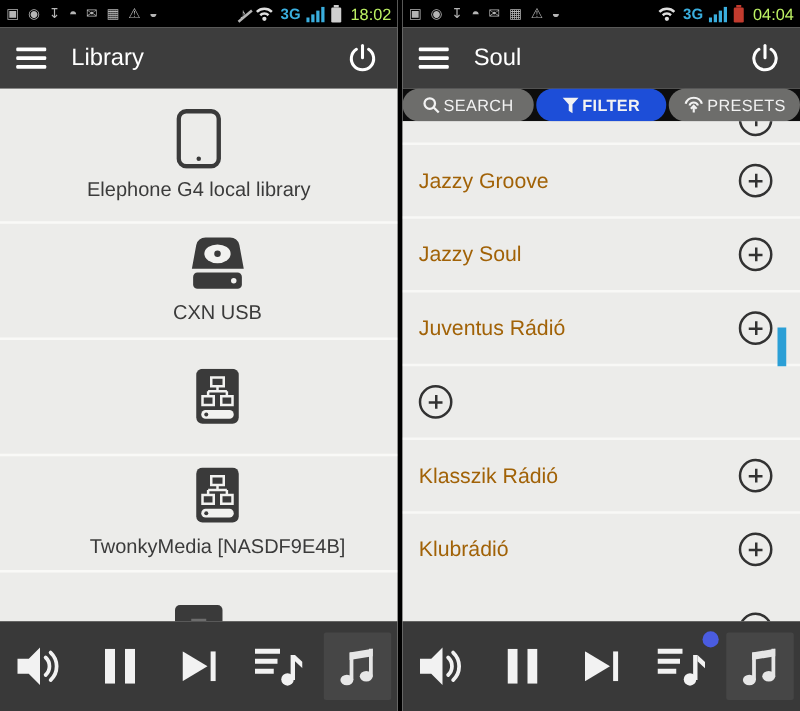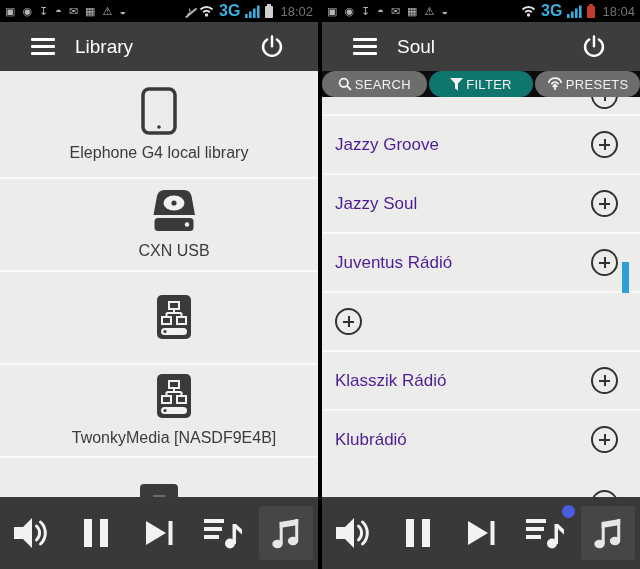--- a/index.html
+++ b/index.html
@@ -7,58 +7,58 @@
        font-family:"Liberation Sans",sans-serif;-webkit-font-smoothing:antialiased;}
   .panel{position:absolute;top:0;width:318px;height:569px;overflow:hidden;background:#ececea;}
   .panel.left{left:0;}
   .panel.right{left:322px;}
 
   
   .statusbar{position:absolute;top:0;left:0;right:0;height:22px;background:#000;
              display:flex;align-items:center;justify-content:space-between;padding:0 5px;box-sizing:border-box;}
   .sb-icons{display:flex;align-items:center;gap:7px;color:#b5b5b5;font-size:11px;line-height:22px;}
   .sb-right{display:flex;align-items:center;gap:5px;}
-  .sb-time{color:#737373;font-size:13px;margin-left:2px;}
-  .net-label{color:#3aaede;font-size:16px;font-weight:bold;}
+  .sb-time{color:#bef264;font-size:13px;margin-left:2px;}
+  .net-label{color:#3aaede;font-size:12px;font-weight:bold;}
   .muted{position:relative;color:#b5b5b5;font-size:12px;margin-right:2px;}
   .muted::after{content:'';position:absolute;left:-2px;top:8px;width:14px;height:1.5px;background:#b5b5b5;transform:rotate(-40deg);}
   .battery{width:8px;height:12px;border-radius:1px;position:relative;margin-top:1px;}
   .battery::before{content:'';position:absolute;top:-2px;left:2px;width:4px;height:2px;background:inherit;}
   .batt-ok{background:#cfcfcf;}
   .batt-low{background:#c23b2e;}
 
   
   .appheader{position:absolute;top:22px;left:0;right:0;height:49px;background:#3d3d3d;
-             display:flex;align-items:center;padding:0 31px;box-sizing:border-box;}
+             display:flex;align-items:center;padding:0 13px;box-sizing:border-box;}
   .hamburger{width:24px;display:flex;flex-direction:column;gap:4px;cursor:pointer;}
   .hamburger div{height:3px;background:#fff;border-radius:1px;}
   .apptitle{color:#fff;font-size:19px;margin-left:20px;flex:1;}
   .powerbtn{width:30px;height:30px;display:flex;align-items:center;justify-content:center;}
 
   
   .liblist{position:absolute;top:71px;bottom:72px;left:0;right:0;background:#ececea;overflow:hidden;}
   .libitem{display:flex;flex-direction:column;align-items:center;justify-content:center;gap:9px;
            border-bottom:2px solid #f9f9f7;box-sizing:border-box;}
   .libitem.h108{height:108px;} .libitem.h93{height:93px;padding-left:30px;}
   .liblabel{font-size:16px;color:#3b3b3b;}
   .libpartial{height:39px;display:flex;justify-content:center;padding-top:26px;box-sizing:border-box;}
   .partial-device{width:38px;height:14px;background:#3a3a3a;border-radius:4px 4px 0 0;position:relative;}
   .partial-device div{position:absolute;left:13px;bottom:0;width:12px;height:3px;background:#6d6d6d;}
 
   
   .tabbar{position:absolute;top:71px;left:0;right:0;height:26px;background:#0d0d0d;display:flex;gap:2px;}
   .tab{flex:1;display:flex;align-items:center;justify-content:center;gap:3px;background:#6d6d6b;
        color:#f2f2f2;font-size:13px;letter-spacing:.3px;cursor:pointer;border-radius:13px;}
-  .tab.active{background:#0f766e;}
+  .tab.active{background:#1d4ed8;font-weight:bold;}
 
   
   .stationlist{position:absolute;top:97px;bottom:72px;left:0;right:0;background:#ececea;overflow:hidden;}
   .srow{height:59px;display:flex;align-items:center;justify-content:space-between;
         padding:0 22px 0 13px;border-top:2px solid #f8f8f6;box-sizing:border-box;}
-  .sname{font-size:17px;color:#4c1d95;white-space:pre;}
+  .sname{font-size:17px;color:#a16207;white-space:pre;}
   .addbtn{width:27px;height:27px;border:2px solid #323232;border-radius:50%;box-sizing:border-box;
           position:relative;background:transparent;flex:none;cursor:pointer;}
   .addbtn::before{content:'';position:absolute;left:6px;top:10.5px;width:11px;height:2px;background:#323232;}
   .addbtn::after{content:'';position:absolute;left:10.5px;top:6px;width:2px;height:11px;background:#323232;}
   .partial-top{height:17px;position:relative;}
   .partial-top .addbtn{position:absolute;right:22px;top:-15px;}
   .partial-bottom{height:40px;position:relative;}
   .partial-bottom .addbtn{position:absolute;right:22px;top:22px;}
   .vscroll{position:absolute;right:11px;top:165px;width:7px;height:31px;background:#2b9fd6;}
 
@@ -238,21 +238,21 @@
           <circle cx="7.5" cy="10" r="1.7" fill="#dedede"></circle>
         </svg>
         <span class="net-label">3G</span>
         <svg width="15" height="13" viewBox="0 0 15 13">
           <rect x="0" y="9" width="2.6" height="4" fill="#3aaede"></rect>
           <rect x="4" y="6.5" width="2.6" height="6.5" fill="#3aaede"></rect>
           <rect x="8" y="3.5" width="2.6" height="9.5" fill="#3aaede"></rect>
           <rect x="12" y="0.5" width="2.6" height="12.5" fill="#3aaede"></rect>
         </svg>
         <div class="battery batt-low"></div>
-        <span class="sb-time">18:04</span>
+        <span class="sb-time">04:04</span>
       </div>
     </div>
 
     <div class="appheader">
       <div class="hamburger">
           <div></div>
           <div></div>
           <div></div>
         </div>
       <div class="apptitle">Soul</div>

